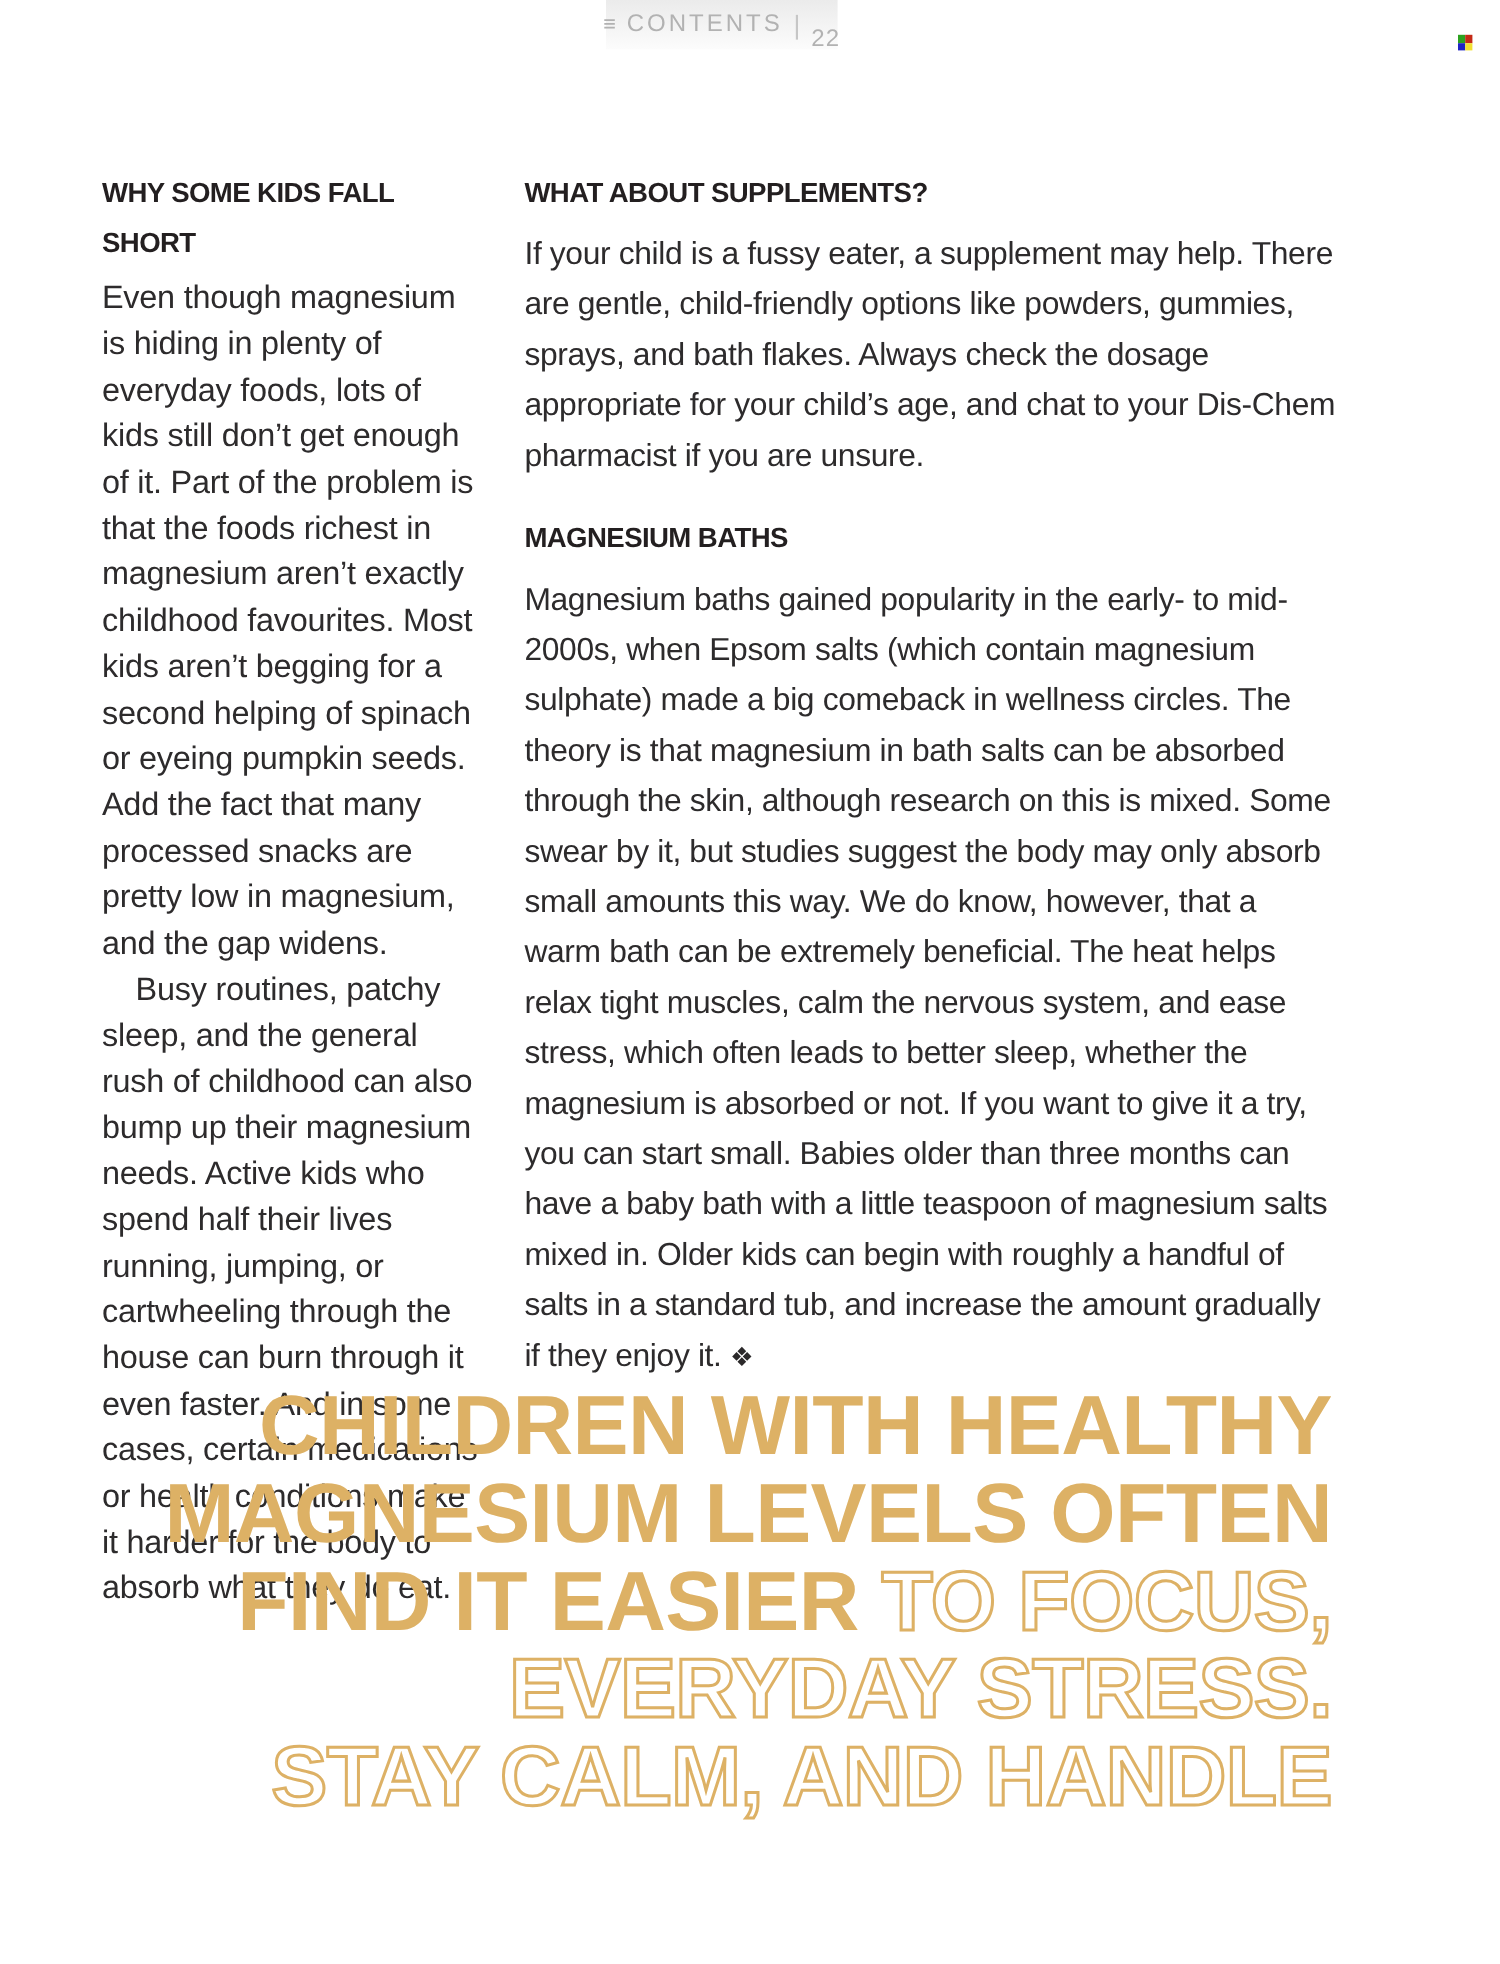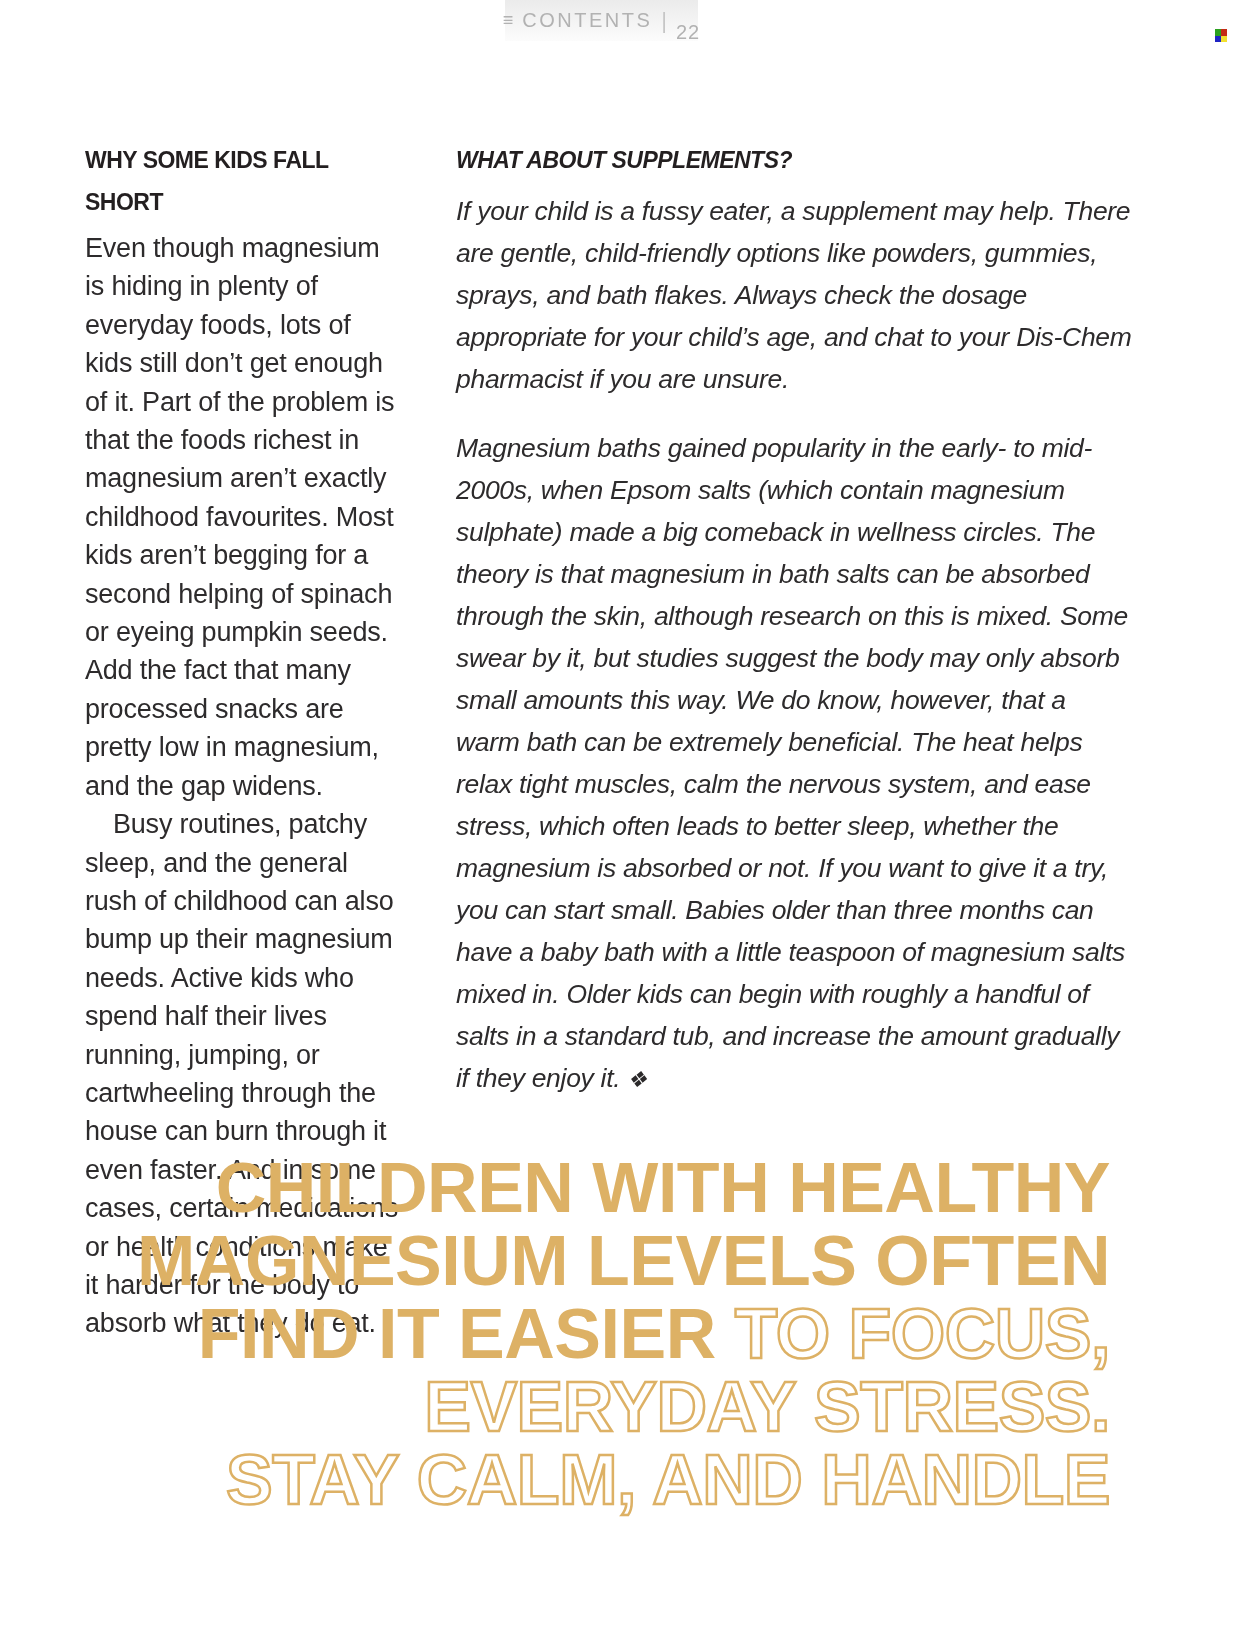--- a/index.html
+++ b/index.html
@@ -67,21 +67,21 @@
   .col-left p {
     font-size: 27px;
     line-height: 38.4px;
     color: #2d2b2c;
     letter-spacing: -0.2px;
   }
   .col-left p.indent { text-indent: 28px; }
 
   .col-right {
     position: absolute;
-    left: 456px; top: 139px; width: 678px; font-style: italic;
+    left: 437px; top: 139px; width: 678px;
   }
   .col-right h2 { margin-bottom: 9px; }
   .col-right p {
     font-size: 26.5px;
     line-height: 42px;
     color: #2d2b2c;
     letter-spacing: -0.3px;
   }
   .col-right .section2 { margin-top: 27px; }
   .end-mark { font-size: 22px; color: #2b292a; }
@@ -129,20 +129,21 @@
     <p>Even though magnesium is hiding in plenty of everyday foods, lots of kids still don’t get enough of it. Part of the problem is that the foods richest in magnesium aren’t exactly childhood favourites. Most kids aren’t begging for a second helping of spinach or eyeing pumpkin seeds. Add the fact that many processed snacks are pretty low in magnesium, and the gap widens.</p>
     <p class="indent">Busy routines, patchy sleep, and the general rush of childhood can also bump up their magnesium needs. Active kids who spend half their lives running, jumping, or cartwheeling through the house can burn through it even faster. And in some cases, certain medications or health conditions make it harder for the body to absorb what they do eat.</p>
   </div>
 
   <div class="col-right">
     <div class="section1">
       <h2>WHAT ABOUT SUPPLEMENTS?</h2>
       <p>If your child is a fussy eater, a supplement may help. There are gentle, child-friendly options like powders, gummies, sprays, and bath flakes. Always check the dosage appropriate for your child’s age, and chat to your Dis-Chem pharmacist if you are unsure.</p>
     </div>
     <div class="section2">
+      <h2>MAGNESIUM BATHS</h2>
       <p><span>Magnesium baths gained popularity in the early- to mid-2000s, when Epsom salts (which contain magnesium sulphate) made a big comeback in wellness circles. The theory is that magnesium in bath salts can be absorbed through the skin, although research on this is mixed. Some swear by it, but studies suggest the body may only absorb small amounts this way. We do know, however, that a warm bath can be extremely beneficial. The heat helps relax tight muscles, calm the nervous system, and ease stress, which often leads to better sleep, whether the magnesium is absorbed or not. If you want to give it a try, you can start small. Babies older than three months can have a baby bath with a little teaspoon of magnesium salts mixed in. Older kids can begin with roughly a handful of salts in a standard tub, and increase the amount gradually if they enjoy it. </span><span class="end-mark">❖</span></p>
     </div>
   </div>
 
   <div class="pull-quote">
     <div><span class="solid">CHILDREN WITH HEALTHY</span><span class="outline"></span></div>
     <div><span class="solid">MAGNESIUM LEVELS OFTEN</span><span class="outline"></span></div>
     <div><span class="solid">FIND IT EASIER </span><span class="outline">TO FOCUS,</span></div>
     <div><span class="solid"></span><span class="outline">EVERYDAY STRESS.</span></div>
     <div><span class="solid"></span><span class="outline">STAY CALM, AND HANDLE</span></div>

